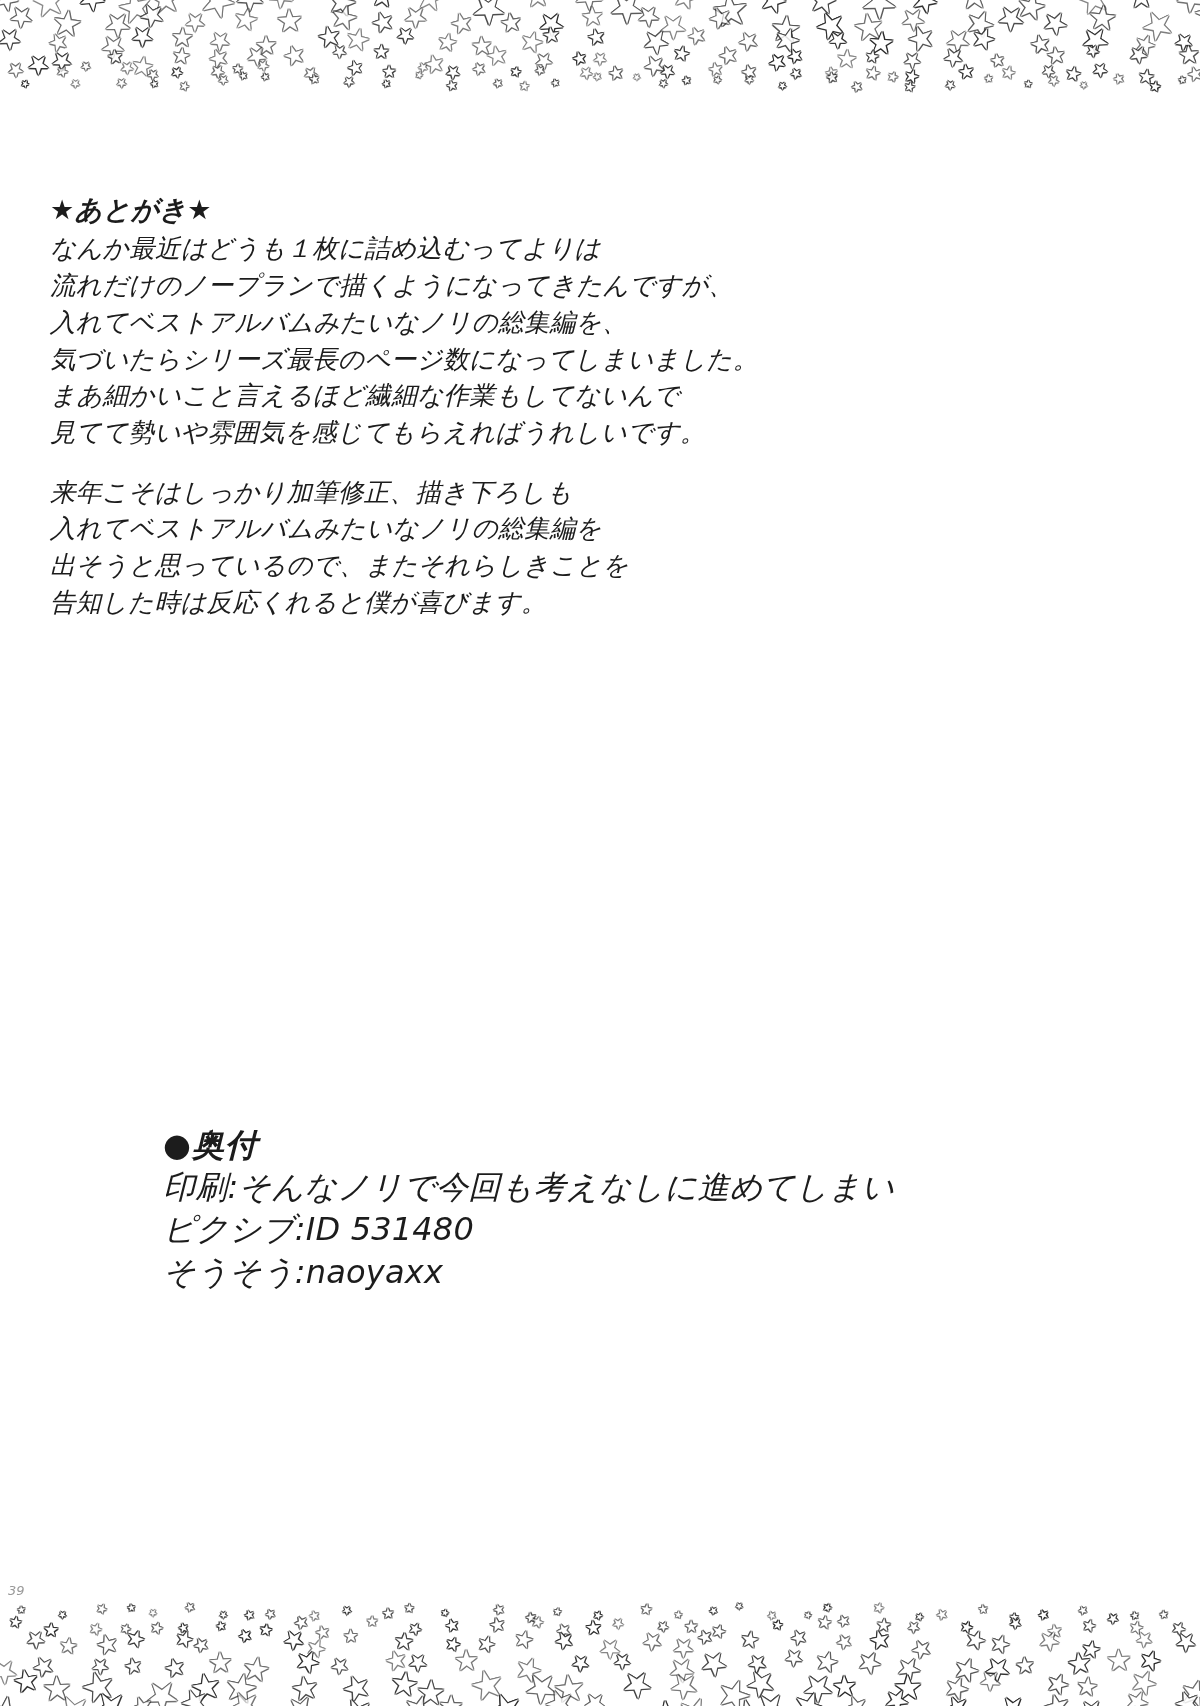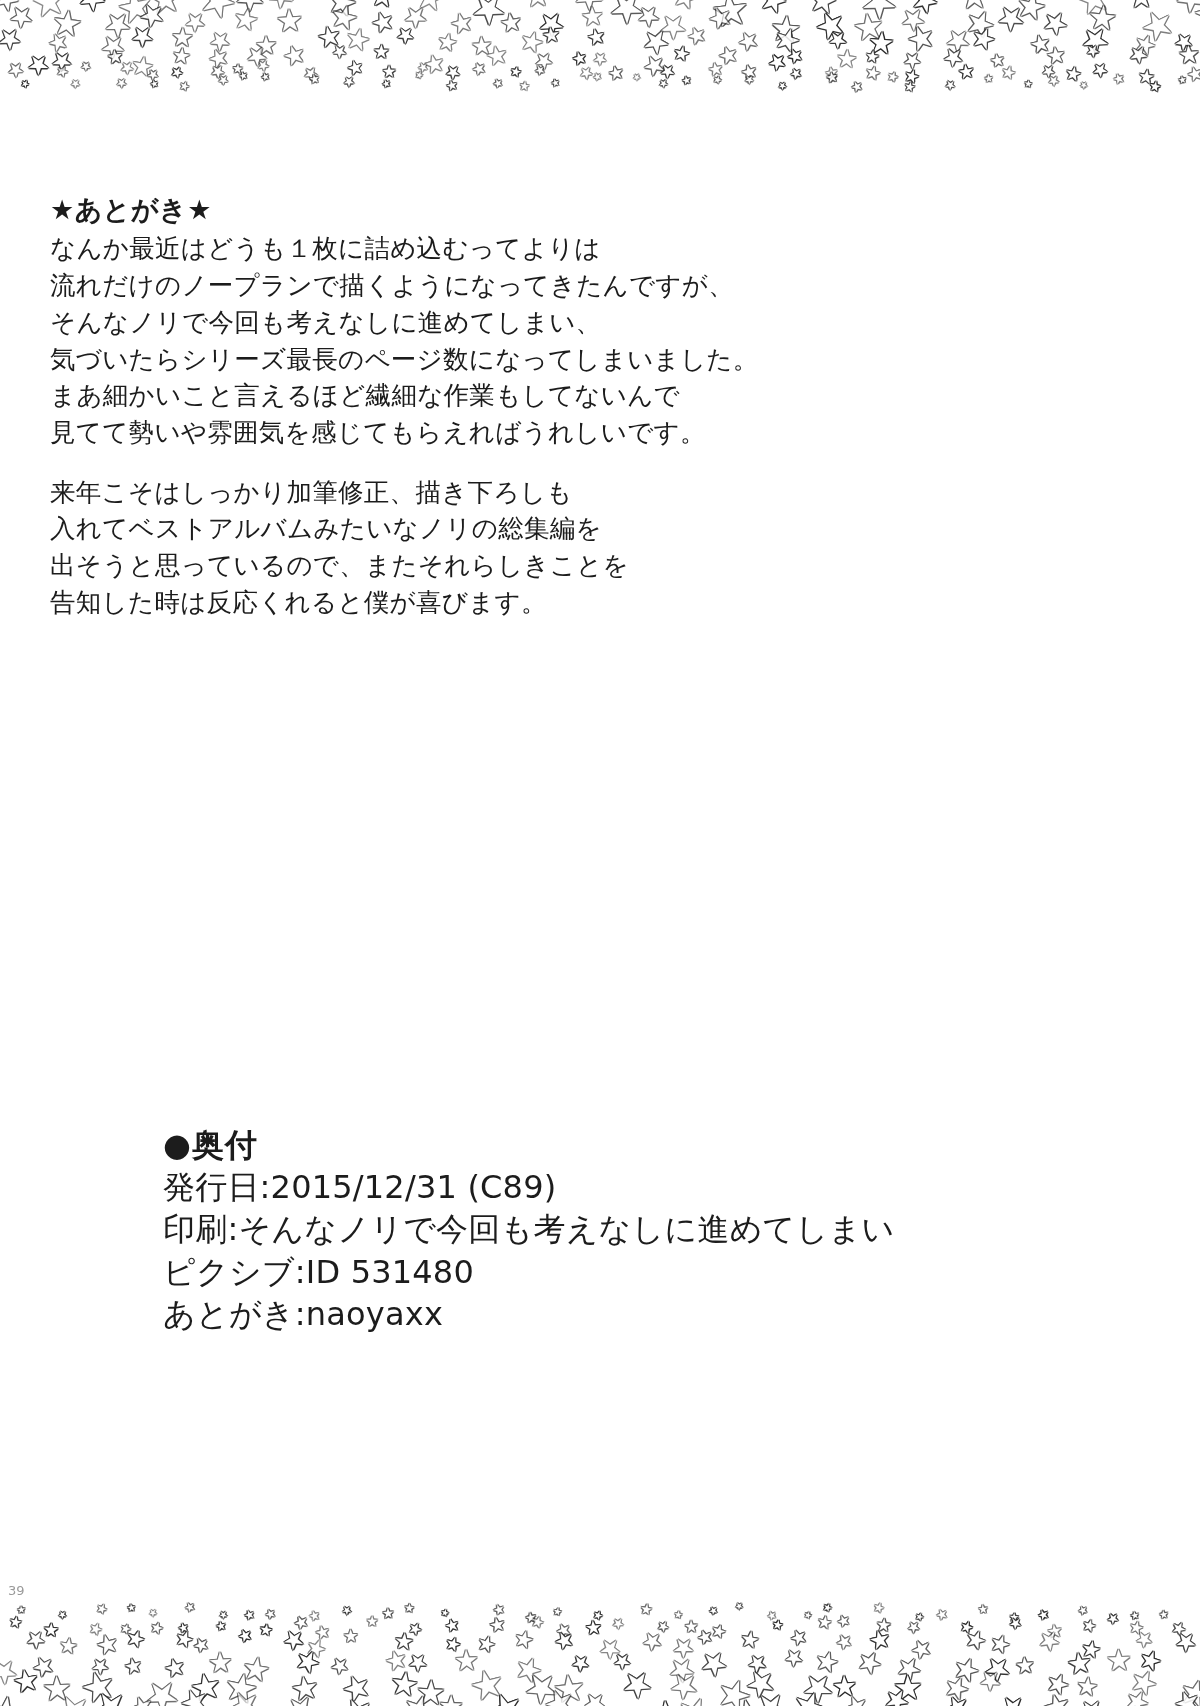--- a/index.html
+++ b/index.html
@@ -36,20 +36,21 @@
       1px -1px 0 #2b2b2b, -1px 1px 0 #2b2b2b;
     user-select: none;
   }
 
   
   .content {
     position: absolute;
     top: 0; left: 0;
     width: 1200px;
     height: 1706px;
+    font-style: italic;
   }
 
   .afterword {
     position: absolute;
     left: 50px;
     top: 192px;
     width: 1060px;
   }
 
   .afterword .heading {
@@ -275,36 +276,35 @@
     <span class="star" style="font-size: 13.6px; left: 1148.8px; top: 79.9px; transform: rotate(10.8deg); opacity: 0.97;">★</span>
     <span class="star" style="font-size: 9.6px; left: 1177.9px; top: 74.7px; transform: rotate(-10.5deg); opacity: 0.79;">★</span>
   </div>
 
 <div class="content">
 
   <section class="afterword">
     <div class="heading">★あとがき★</div>
     <p class="para">なんか最近はどうも１枚に詰め込むってよりは
 流れだけのノープランで描くようになってきたんですが、
-そんなノリで今回も考えなしに進めてしまい、
+入れてベストアルバムみたいなノリの総集編を、
 気づいたらシリーズ最長のページ数になってしまいました。
 まあ細かいこと言えるほど繊細な作業もしてないんで
 見てて勢いや雰囲気を感じてもらえればうれしいです。</p>
     <p class="para">来年こそはしっかり加筆修正、描き下ろしも
 入れてベストアルバムみたいなノリの総集編を
 出そうと思っているので、またそれらしきことを
 告知した時は反応くれると僕が喜びます。</p>
   </section>
 
   <section class="colophon">
     <div class="c-line title">●奥付</div>
-    <div class="c-line">発行日:2015/12/31 (C89)</div>
     <div class="c-line">印刷:そんなノリで今回も考えなしに進めてしまい</div>
     <div class="c-line">ピクシブ:ID 531480</div>
-    <div class="c-line">あとがき:naoyaxx</div>
+    <div class="c-line">そうそう:naoyaxx</div>
   </section>
 
   <div class="page-num">39</div>
 </div>
 
 <div class="star-border bottom">
     <span class="star" style="font-size: 9.7px; left: 16.5px; top: 3.8px; transform: rotate(-4.8deg); opacity: 0.8;">★</span>
     <span class="star" style="font-size: 9.9px; left: 58.4px; top: 9.1px; transform: rotate(38.6deg); opacity: 0.9;">★</span>
     <span class="star" style="font-size: 12.6px; left: 95.9px; top: 2.4px; transform: rotate(24.2deg); opacity: 0.65;">★</span>
     <span class="star" style="font-size: 9.8px; left: 127.2px; top: 2.2px; transform: rotate(-7.8deg); opacity: 0.89;">★</span>

